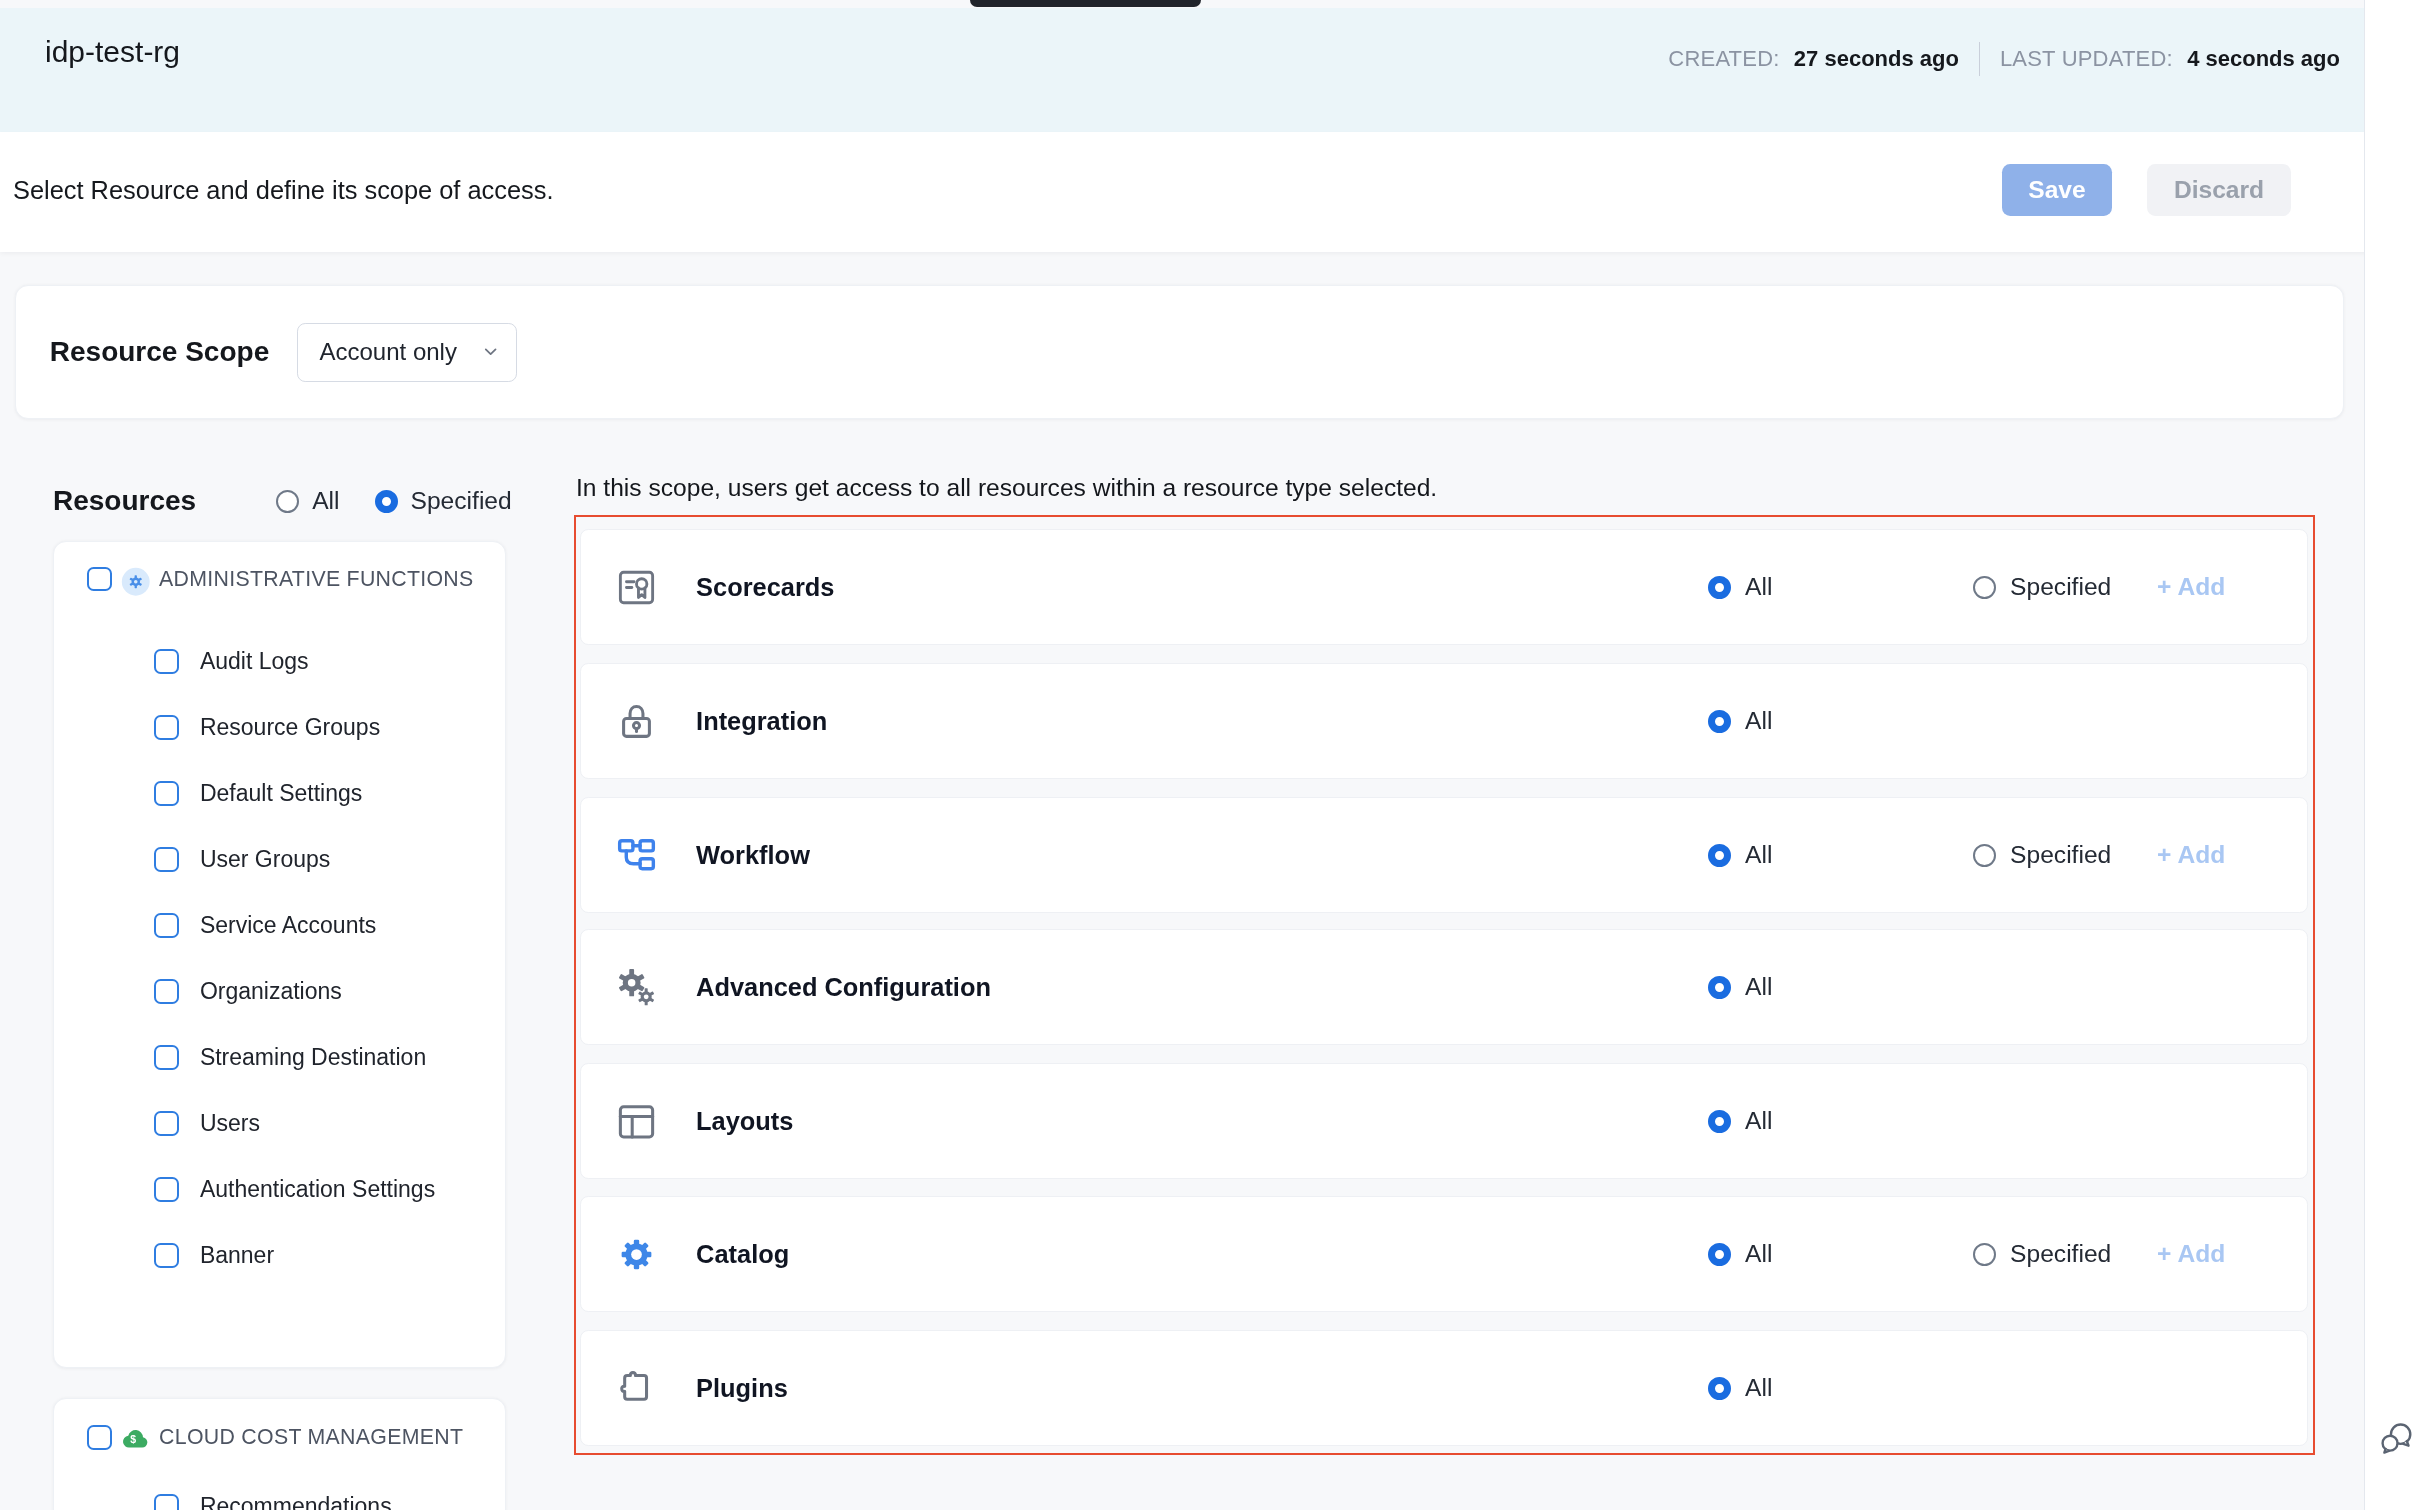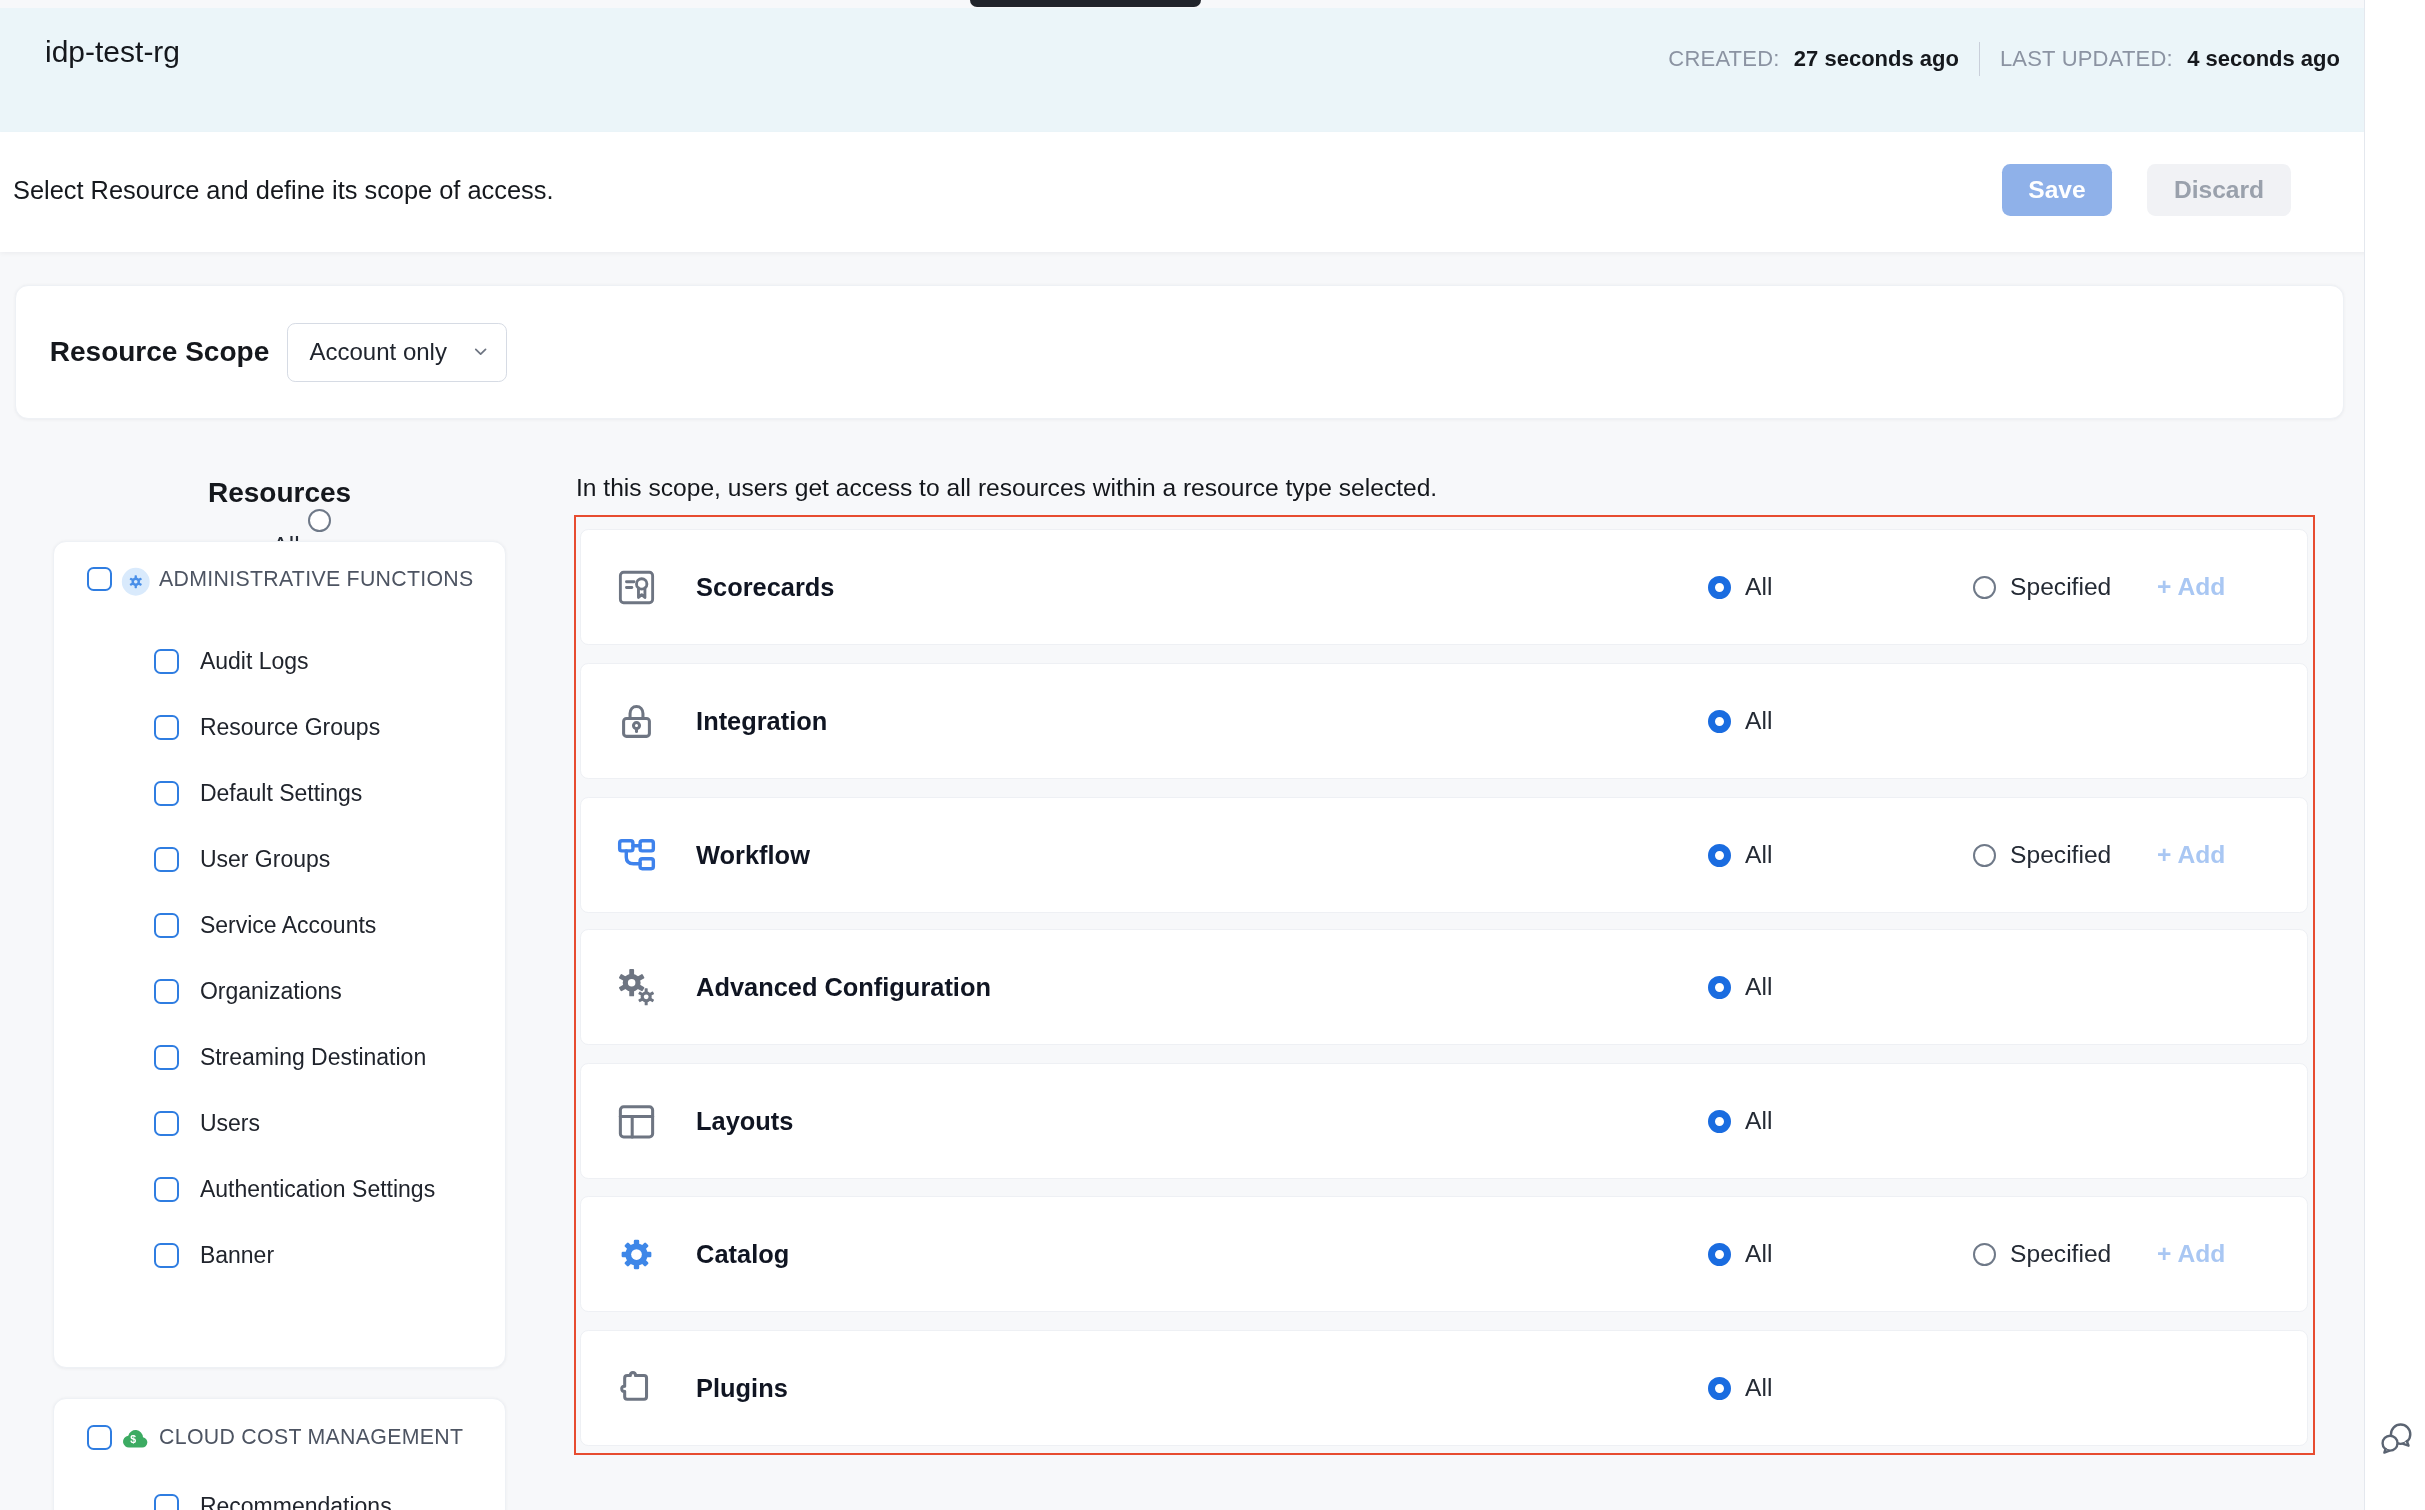--- a/index.html
+++ b/index.html
@@ -34,28 +34,28 @@
   .right-strip { position:absolute; left:2364px; top:0; width:62px; height:1510px;
     background:#fff; border-left:1.6px solid #e4e8ee; z-index:50; }
   .chat-btn { position:absolute; left:13px; top:1419px; width:38px; height:38px; cursor:pointer; }
 
   
   .card { background:#fff; border:0.8px solid #eef1f5; border-radius:13px;
     box-shadow:0 0.8px 3.3px rgba(16,24,40,.05); position:absolute; }
   .card-scope { left:14.8px; top:285px; width:2329px; height:134px;
     display:flex; align-items:center; padding-left:34px; }
   .scope-label { font-size:28px; font-weight:700; }
-  .dropdown { margin-left:18px; width:220px; height:59px; border:1.6px solid #d6dbe4;
+  .dropdown { margin-left:28px; width:220px; height:59px; border:1.6px solid #d6dbe4;
     border-radius:8.2px; display:flex; align-items:center; justify-content:space-between;
     padding:0 14.8px 0 21.3px; background:#fff; cursor:pointer; }
   .dropdown-text { font-size:24px; color:#20252e; }
 
   
   .res-header { position:absolute; left:53px; top:477px; width:453px; height:48px;
-    display:flex; align-items:center;flex-direction:column; }
+    display:flex; align-items:center; }
   .res-title { font-size:28px; font-weight:700; }
   .radio { width:23px; height:23px; border-radius:50%; background:#fff; flex:none; cursor:pointer; }
   .radio.sel { border:7.4px solid #1a6ce0; }
   .radio.unsel { border:2.5px solid #6f7988; }
   .radio-label { font-size:24.6px; color:#242a34; }
 
   
   .card-l1 { left:53px; top:541px; width:453px; height:827px; padding-top:24.6px; }
   .card-l2 { left:53px; top:1398px; width:453px; height:197px; padding-top:26px; }
   .group-header { height:52px; display:flex; align-items:flex-start; padding-left:33px; gap:9px; }

